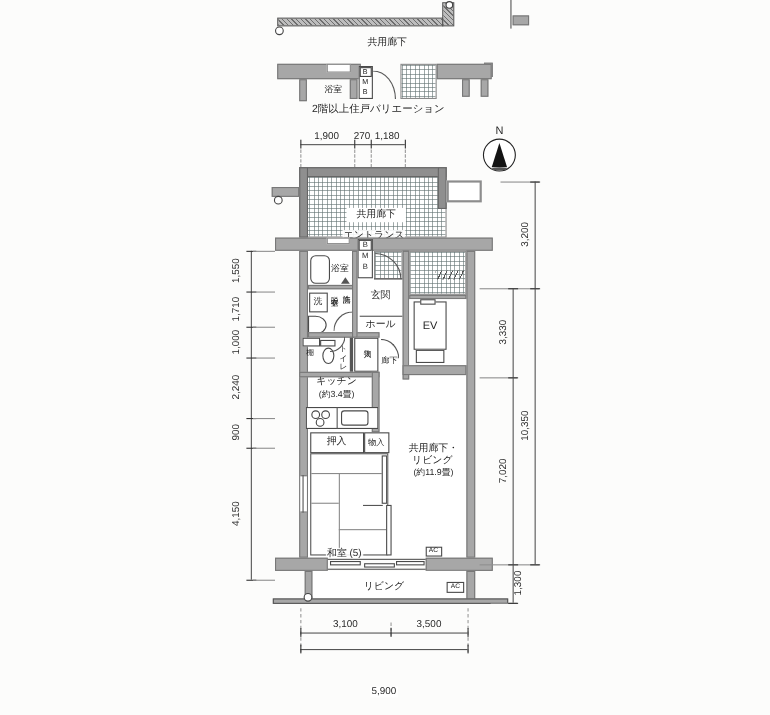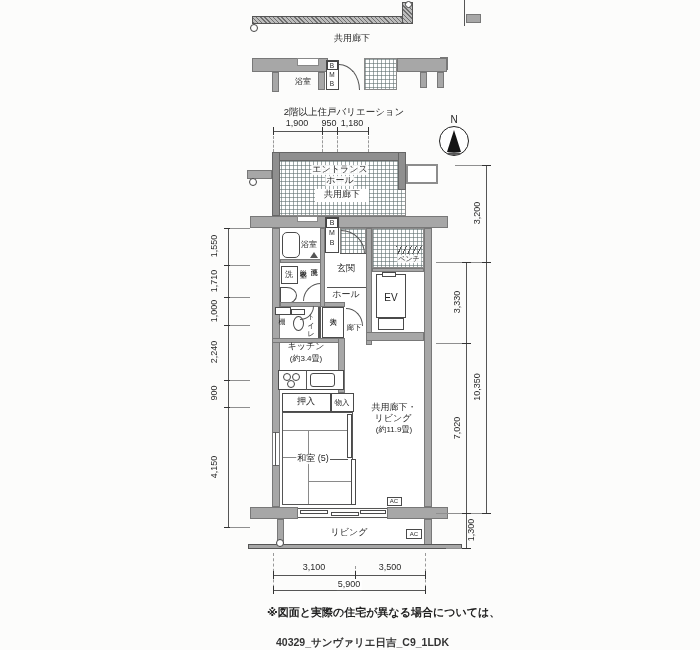--- a/index.html
+++ b/index.html
@@ -11,21 +11,21 @@
   .hd{background:repeating-linear-gradient(45deg,#6e6e6e 0 1px,#bdbdbd 1px 3px);border:1px solid #555;} 
   .gh{background-color:#fff;
       background-image:repeating-linear-gradient(to right,rgba(96,112,112,.6) 0 1px,transparent 1px 4px),
                        repeating-linear-gradient(to bottom,rgba(96,112,112,.6) 0 1px,transparent 1px 4px);
       border:1px solid #8a8a8a;}                            
   .rb{background:#fff;border:1px solid #4a4a4a;}            
   .ln{background:#555;}
   .lnl{background:#8a8a8a;}
   .circ{border:1px solid #444;border-radius:50%;background:#fff;}
   .lbl{position:absolute;color:#1f1f1f;white-space:nowrap;transform:translate(-50%,-50%);text-align:center;line-height:1.1;}
-  .halo{background:rgba(255,255,255,.88);padding:0 1px;}
+  .halo{background:rgba(255,255,255,.88);padding:0 1px;margin-top:44px;}
   .vt{writing-mode:vertical-rl;text-orientation:upright;transform:none;white-space:normal;letter-spacing:1px;}
   .dim{font-size:9px;color:#2a2a2a;}
   .rot{transform:translate(-50%,-50%) rotate(-90deg);}
   .arc{position:absolute;border-color:#555;border-style:solid;background:transparent;box-sizing:border-box;}
   .atr{border-width:1px 1px 0 0;border-radius:0 100% 0 0;}
   .atl{border-width:1px 0 0 1px;border-radius:100% 0 0 0;}
   .abr{border-width:0 1px 1px 0;border-radius:0 0 100% 0;}
   .dash{border-left:1px dashed #999;}
   .tickh{width:9px;height:1px;background:#333;}
   .tickv{width:1px;height:8px;background:#333;}
@@ -57,33 +57,33 @@
   <div class="a w" style="left:318px;top:72px;width:7px;height:18px"></div>
   <div class="a w" style="left:420px;top:72px;width:7px;height:16px"></div>
   <div class="a w" style="left:437px;top:72px;width:7px;height:16px"></div>
   <div class="a rb" style="left:326px;top:60px;width:13px;height:30px"></div>
   <div class="a" style="left:327px;top:61px;width:11px;height:9px;border:1px solid #444"></div>
   <div class="lbl" style="left:332px;top:66px;font-size:6.5px">B</div>
   <div class="lbl" style="left:332px;top:75px;font-size:6.5px">M</div>
   <div class="lbl" style="left:332px;top:84px;font-size:6.5px">B</div>
   <div class="arc atr" style="left:339px;top:64px;width:21px;height:26px"></div>
   <div class="lbl" style="left:303px;top:82px;font-size:8px">浴室</div>
-  <div class="lbl" style="left:344px;top:112px;font-size:9.5px">2階以上住戸バリエーション</div>
+  <div class="lbl" style="left:344px;top:100px;font-size:9.5px">2階以上住戸バリエーション</div>
 
   <div class="a ln" style="left:273px;top:131px;width:95px;height:1px"></div>
   <div class="a tickv" style="left:273px;top:127px"></div>
   <div class="a tickv" style="left:322px;top:127px"></div>
   <div class="a tickv" style="left:337px;top:127px"></div>
   <div class="a tickv" style="left:368px;top:127px"></div>
   <div class="a dash" style="left:273px;top:136px;width:0;height:16px"></div>
   <div class="a dash" style="left:322px;top:136px;width:0;height:16px"></div>
   <div class="a dash" style="left:337px;top:136px;width:0;height:16px"></div>
   <div class="a dash" style="left:368px;top:136px;width:0;height:16px"></div>
   <div class="lbl dim" style="left:297px;top:124px">1,900</div>
-  <div class="lbl dim" style="left:329px;top:124px">950</div>
+  <div class="lbl dim" style="left:329px;top:124px">270</div>
   <div class="lbl dim" style="left:352px;top:124px">1,180</div>
 
   <div class="lbl" style="left:454px;top:119px;font-size:10px">N</div>
   <div class="a circ" style="left:439px;top:126px;width:30px;height:30px;border-width:1.5px;border-color:#222"></div>
   <div class="a needle" style="left:447px;top:130px"></div>
   <div class="a" style="left:447px;top:152px;width:14px;height:3px;background:#555;border-radius:50%"></div>
 
   <div class="a gh" style="left:272px;top:152px;width:134px;height:64px"></div>
   <div class="a wd" style="left:272px;top:152px;width:134px;height:9px"></div>
   <div class="a wd" style="left:272px;top:152px;width:8px;height:64px"></div>
@@ -249,16 +249,14 @@
   <div class="a tickv" style="left:273px;top:571px"></div>
   <div class="a tickv" style="left:355px;top:571px"></div>
   <div class="a tickv" style="left:425px;top:571px"></div>
   <div class="lbl dim" style="left:314px;top:568px">3,100</div>
   <div class="lbl dim" style="left:390px;top:568px">3,500</div>
   <div class="a ln" style="left:273px;top:590px;width:152px;height:1px"></div>
   <div class="a tickv" style="left:273px;top:586px"></div>
   <div class="a tickv" style="left:425px;top:586px"></div>
   <div class="lbl dim halo" style="left:349px;top:585px">5,900</div>
 
-  <div class="ft" style="left:267px;top:605px;font-size:11px">※図面と実際の住宅が異なる場合については、</div>
-  <div class="ft" style="left:276px;top:636px;font-size:10.5px;color:#333">40329_サンヴァリエ日吉_C9_1LDK</div>
 
 </div>
 
 </body></html>

